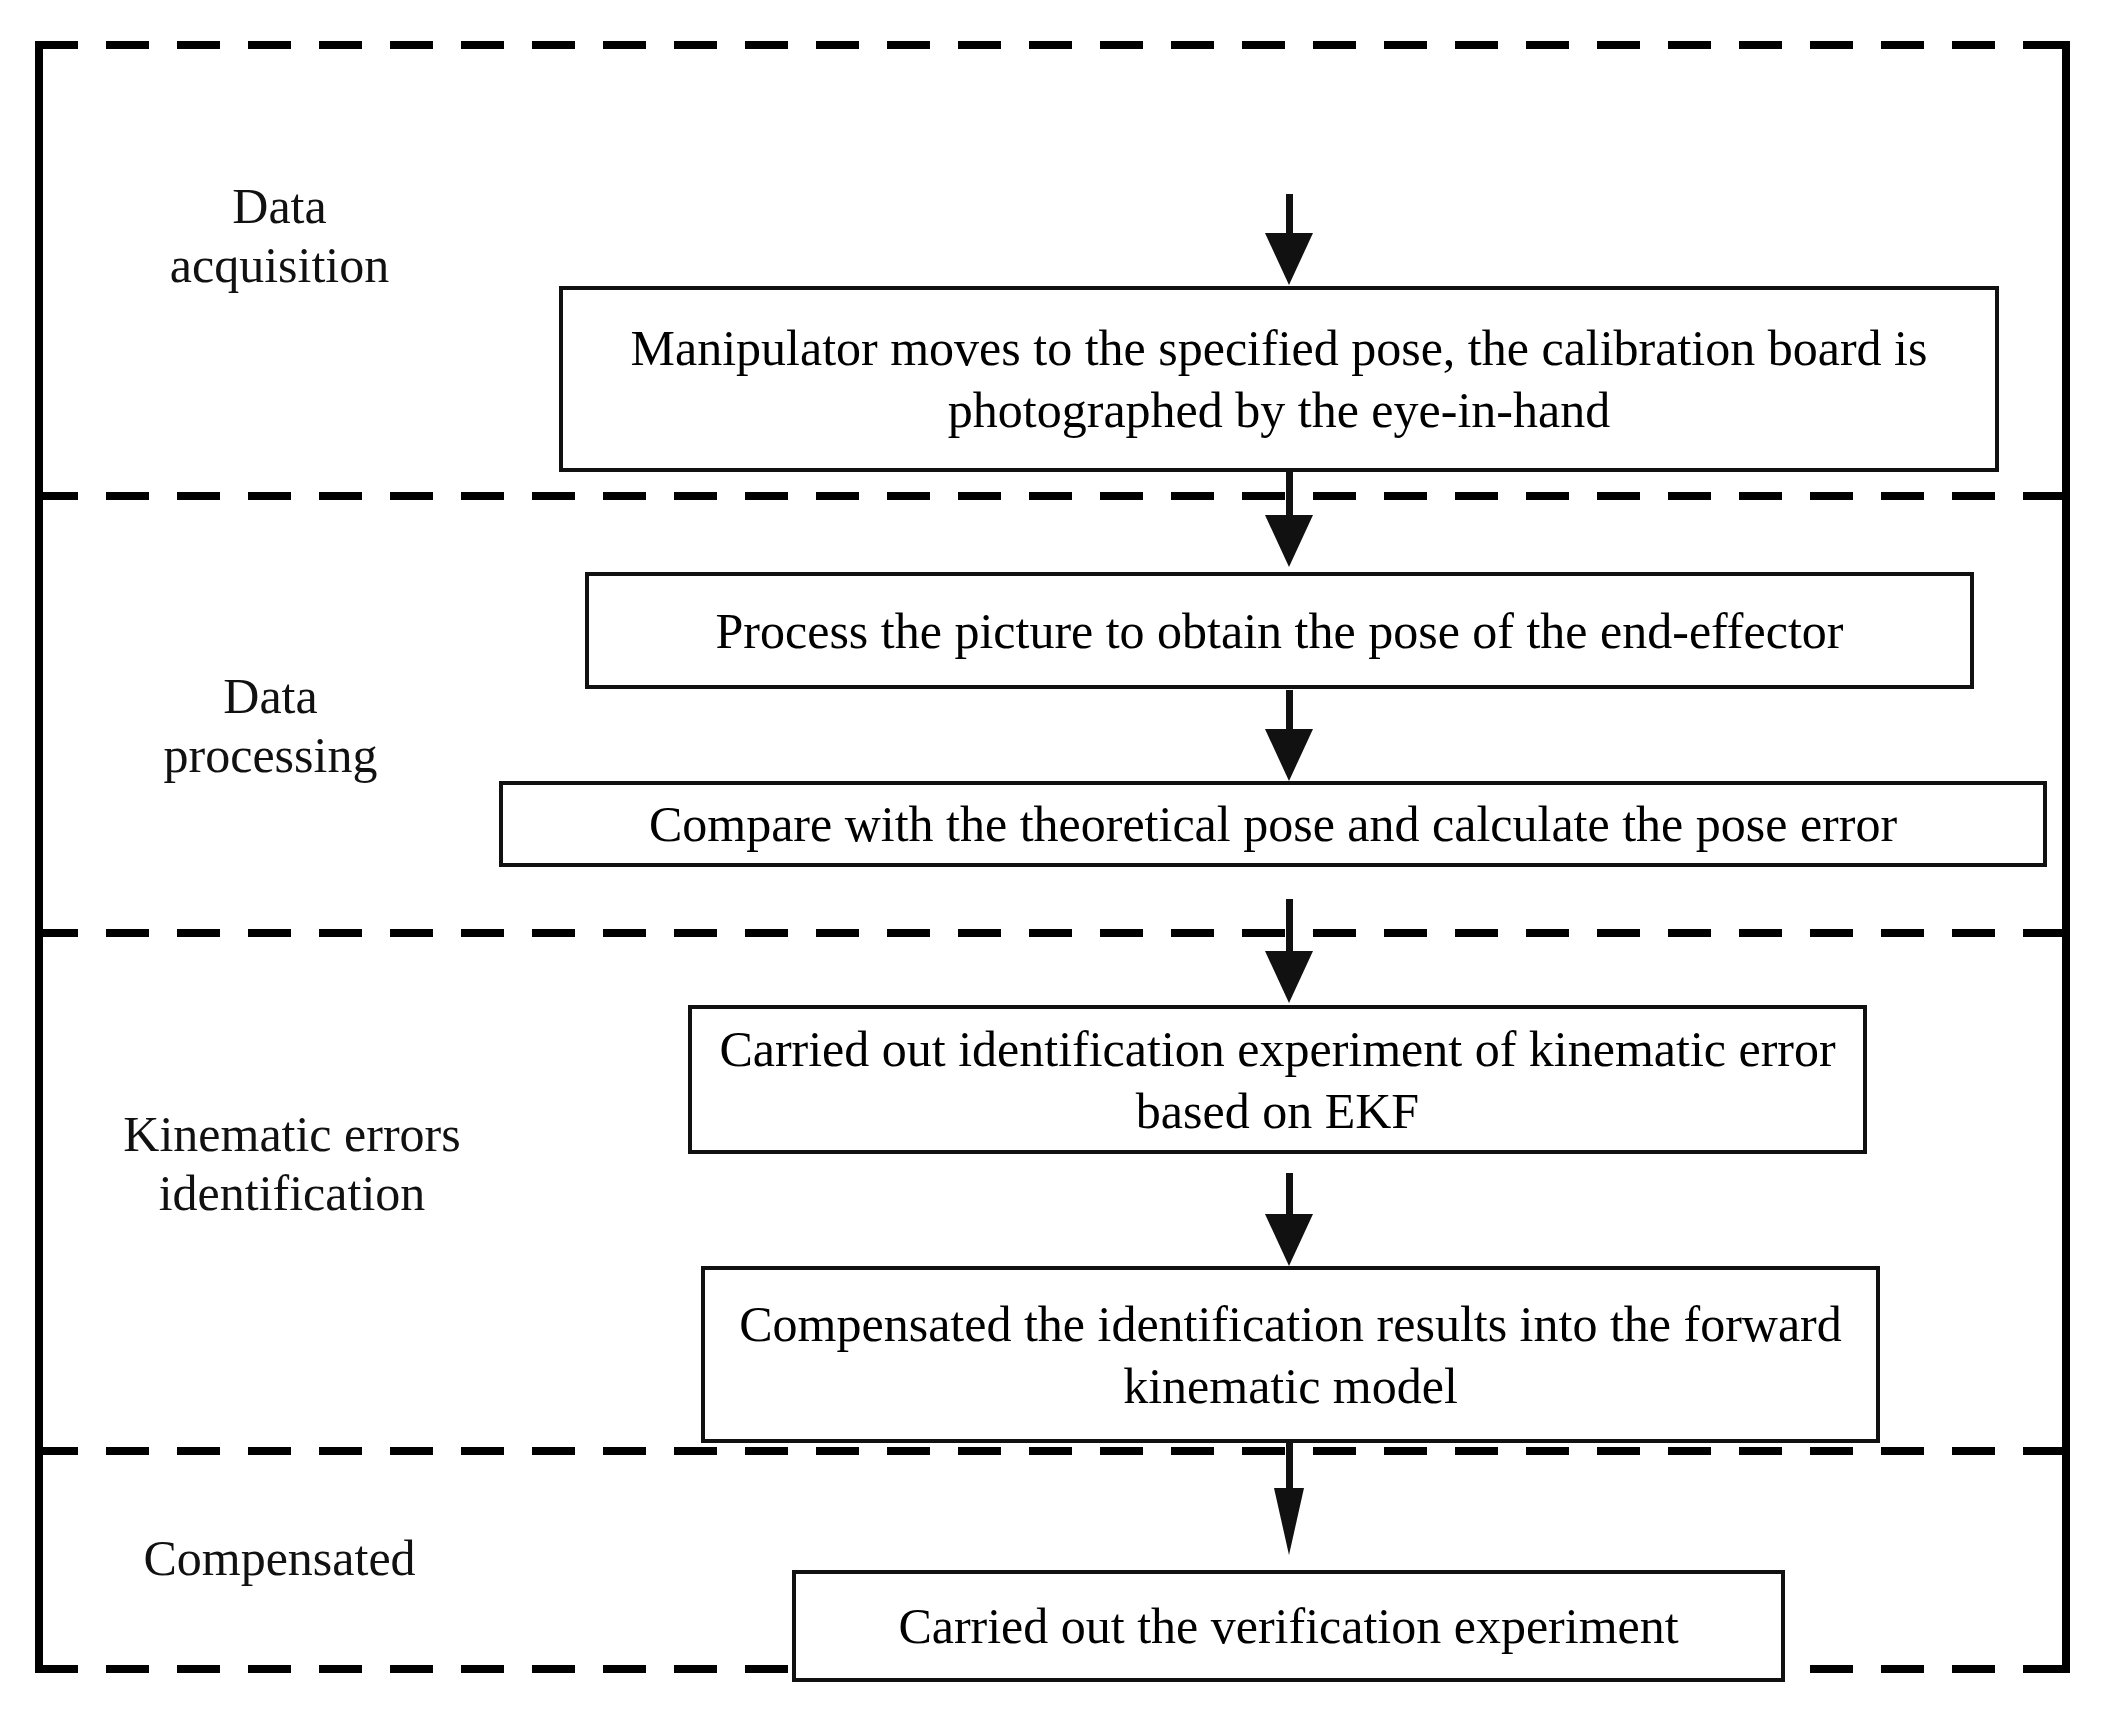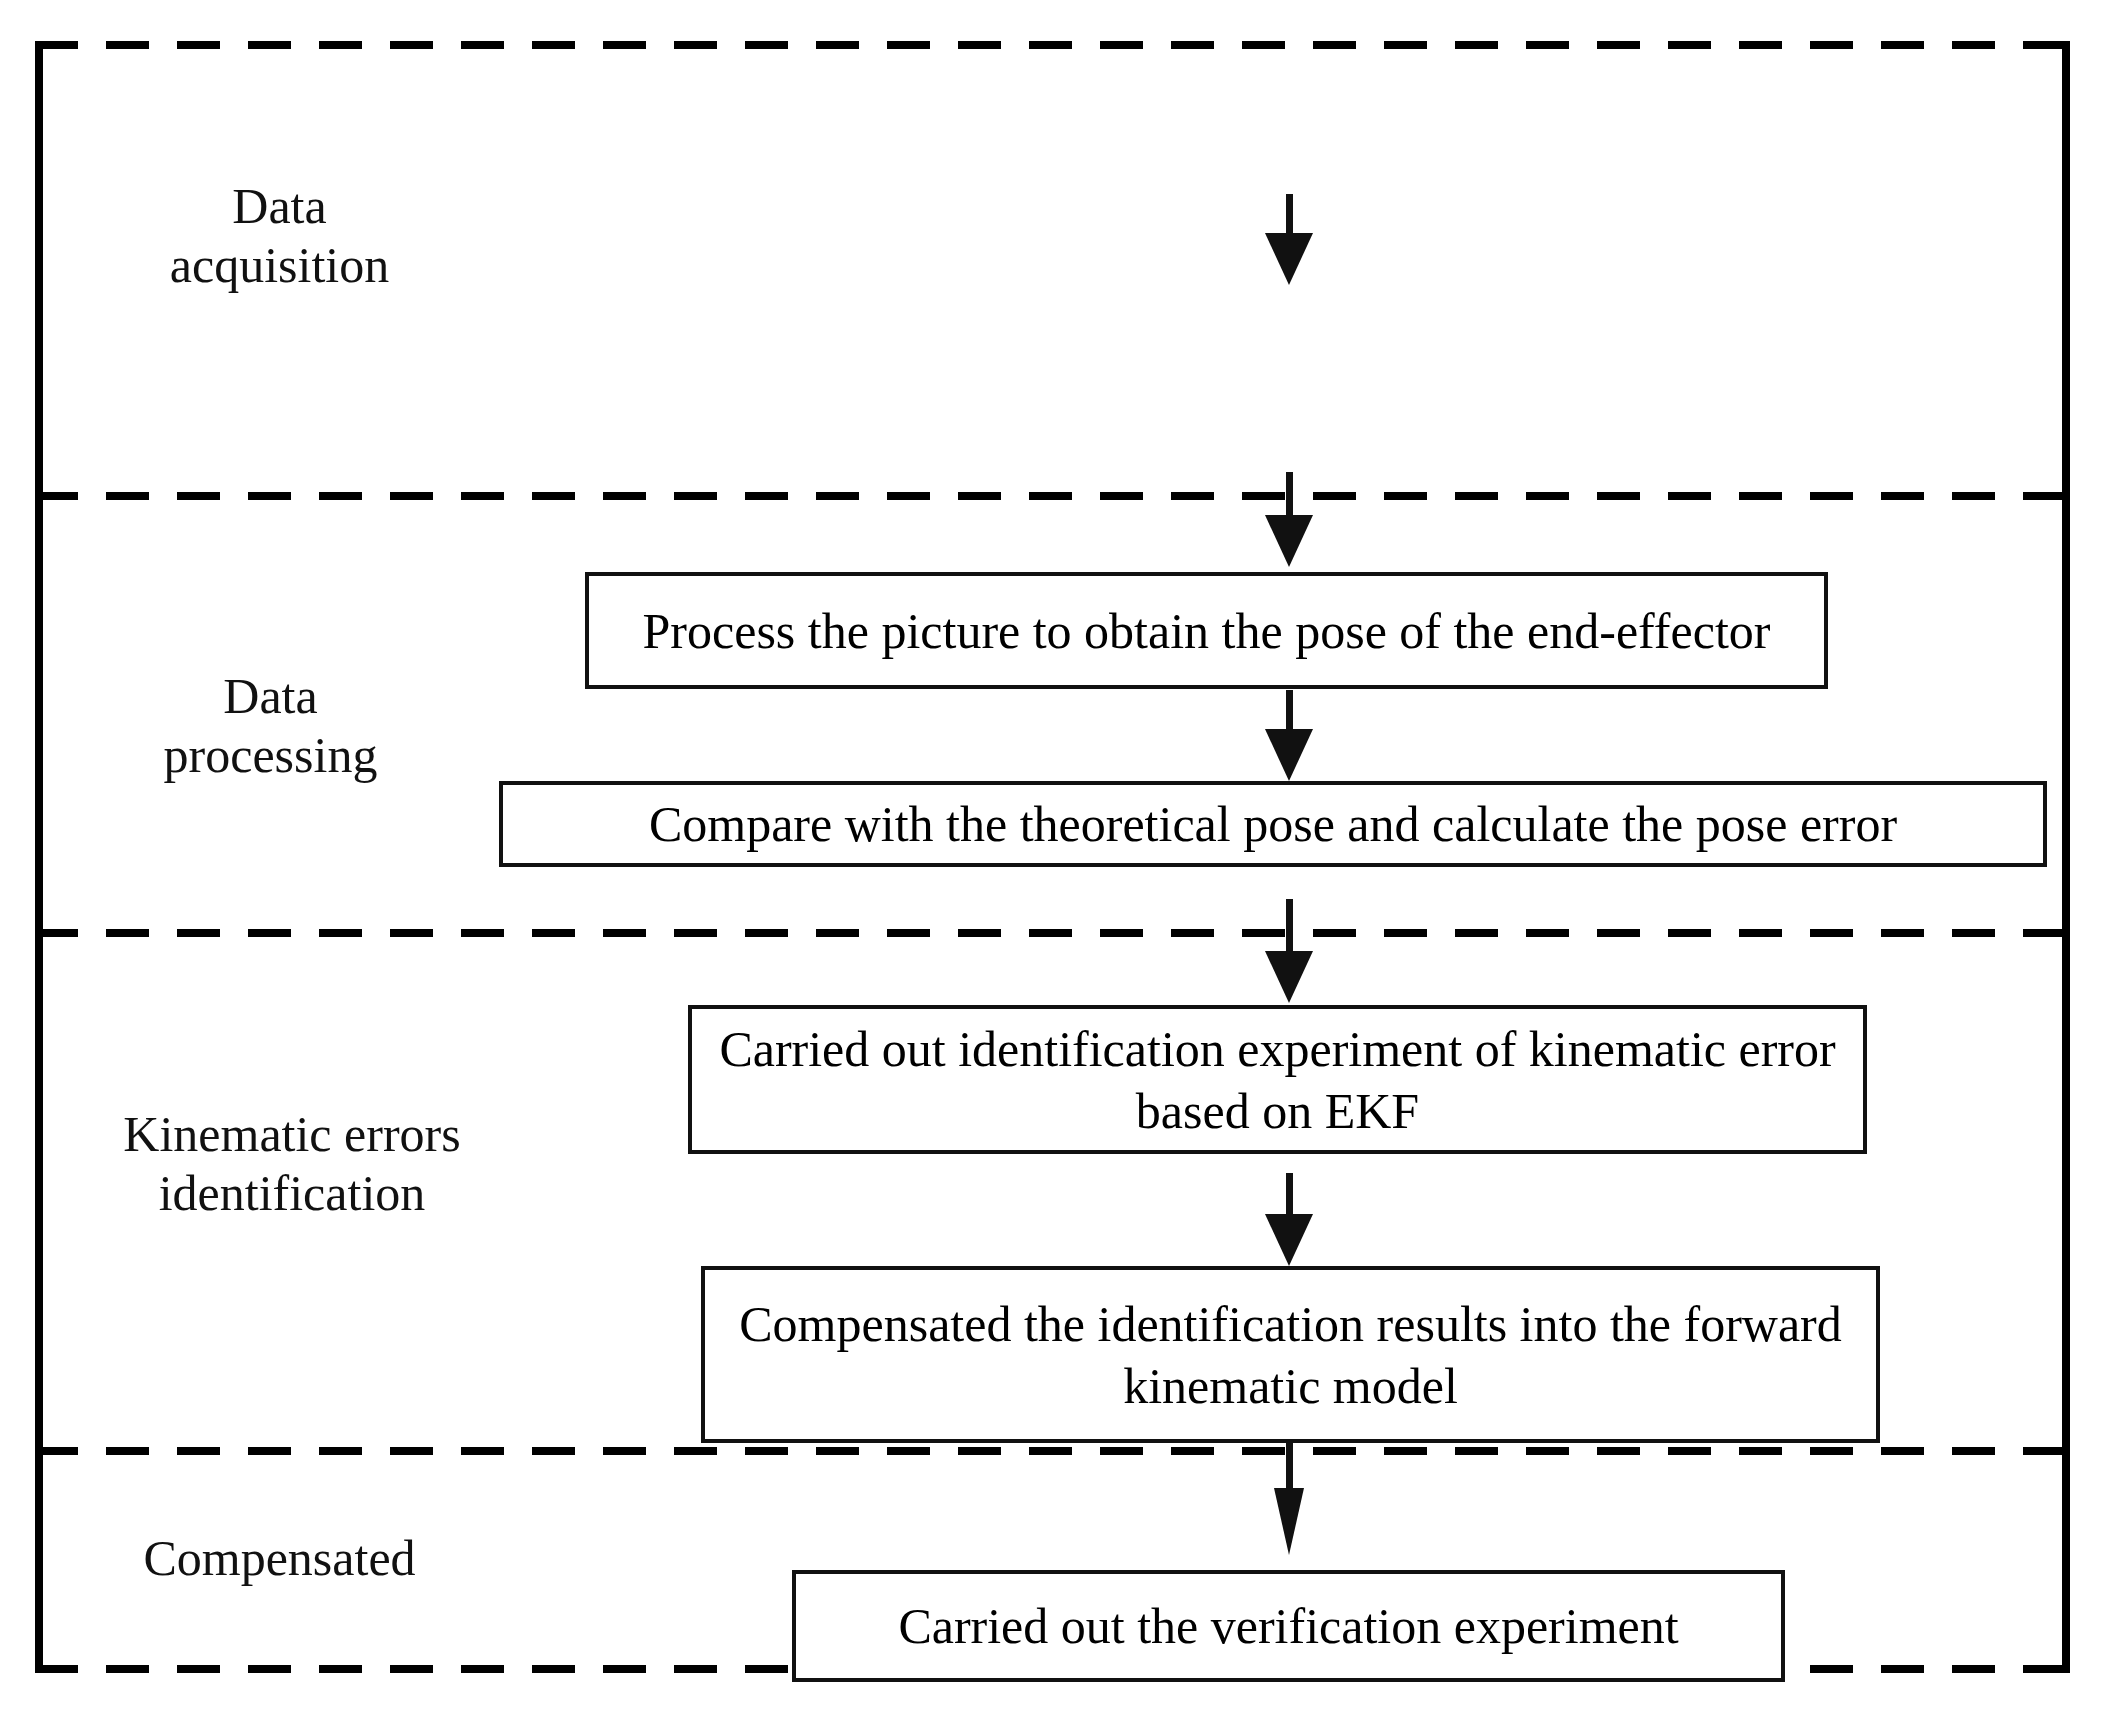--- a/index.html
+++ b/index.html
@@ -142,27 +142,30 @@
 identification</div>
 
   <div class="section-label" style="left:93px; top:1529px; width:373px;">Compensated</div>
 
 
   <div class="arrow" style="left:1289px; top:194px; height:91px;">
     <div class="shaft" style="height:41px;"></div>
     <div class="head" style="top:39px;"></div>
   </div>
 
+  <div class="proc-box" style="left:559px; top:286px; width:1440px; height:186px;">
+    <span>Manipulator moves to the specified pose, the calibration board is photographed by the eye-in-hand</span>
+  </div>
 
   <div class="arrow" style="left:1289px; top:472px; height:97px;">
     <div class="shaft" style="height:45px;"></div>
     <div class="head" style="top:43px;"></div>
   </div>
 
-  <div class="proc-box" style="left:585px; top:572px; width:1243px; height:117px;">
+  <div class="proc-box" style="left:585px; top:572px; width:1389px; height:117px;">
     <span>Process the picture to obtain the pose of the end-effector</span>
   </div>
 
   <div class="arrow" style="left:1289px; top:690px; height:91px;">
     <div class="shaft" style="height:41px;"></div>
     <div class="head" style="top:39px;"></div>
   </div>
 
   <div class="proc-box" style="left:499px; top:781px; width:1548px; height:86px;">
     <span>Compare with the theoretical pose and calculate the pose error</span>

